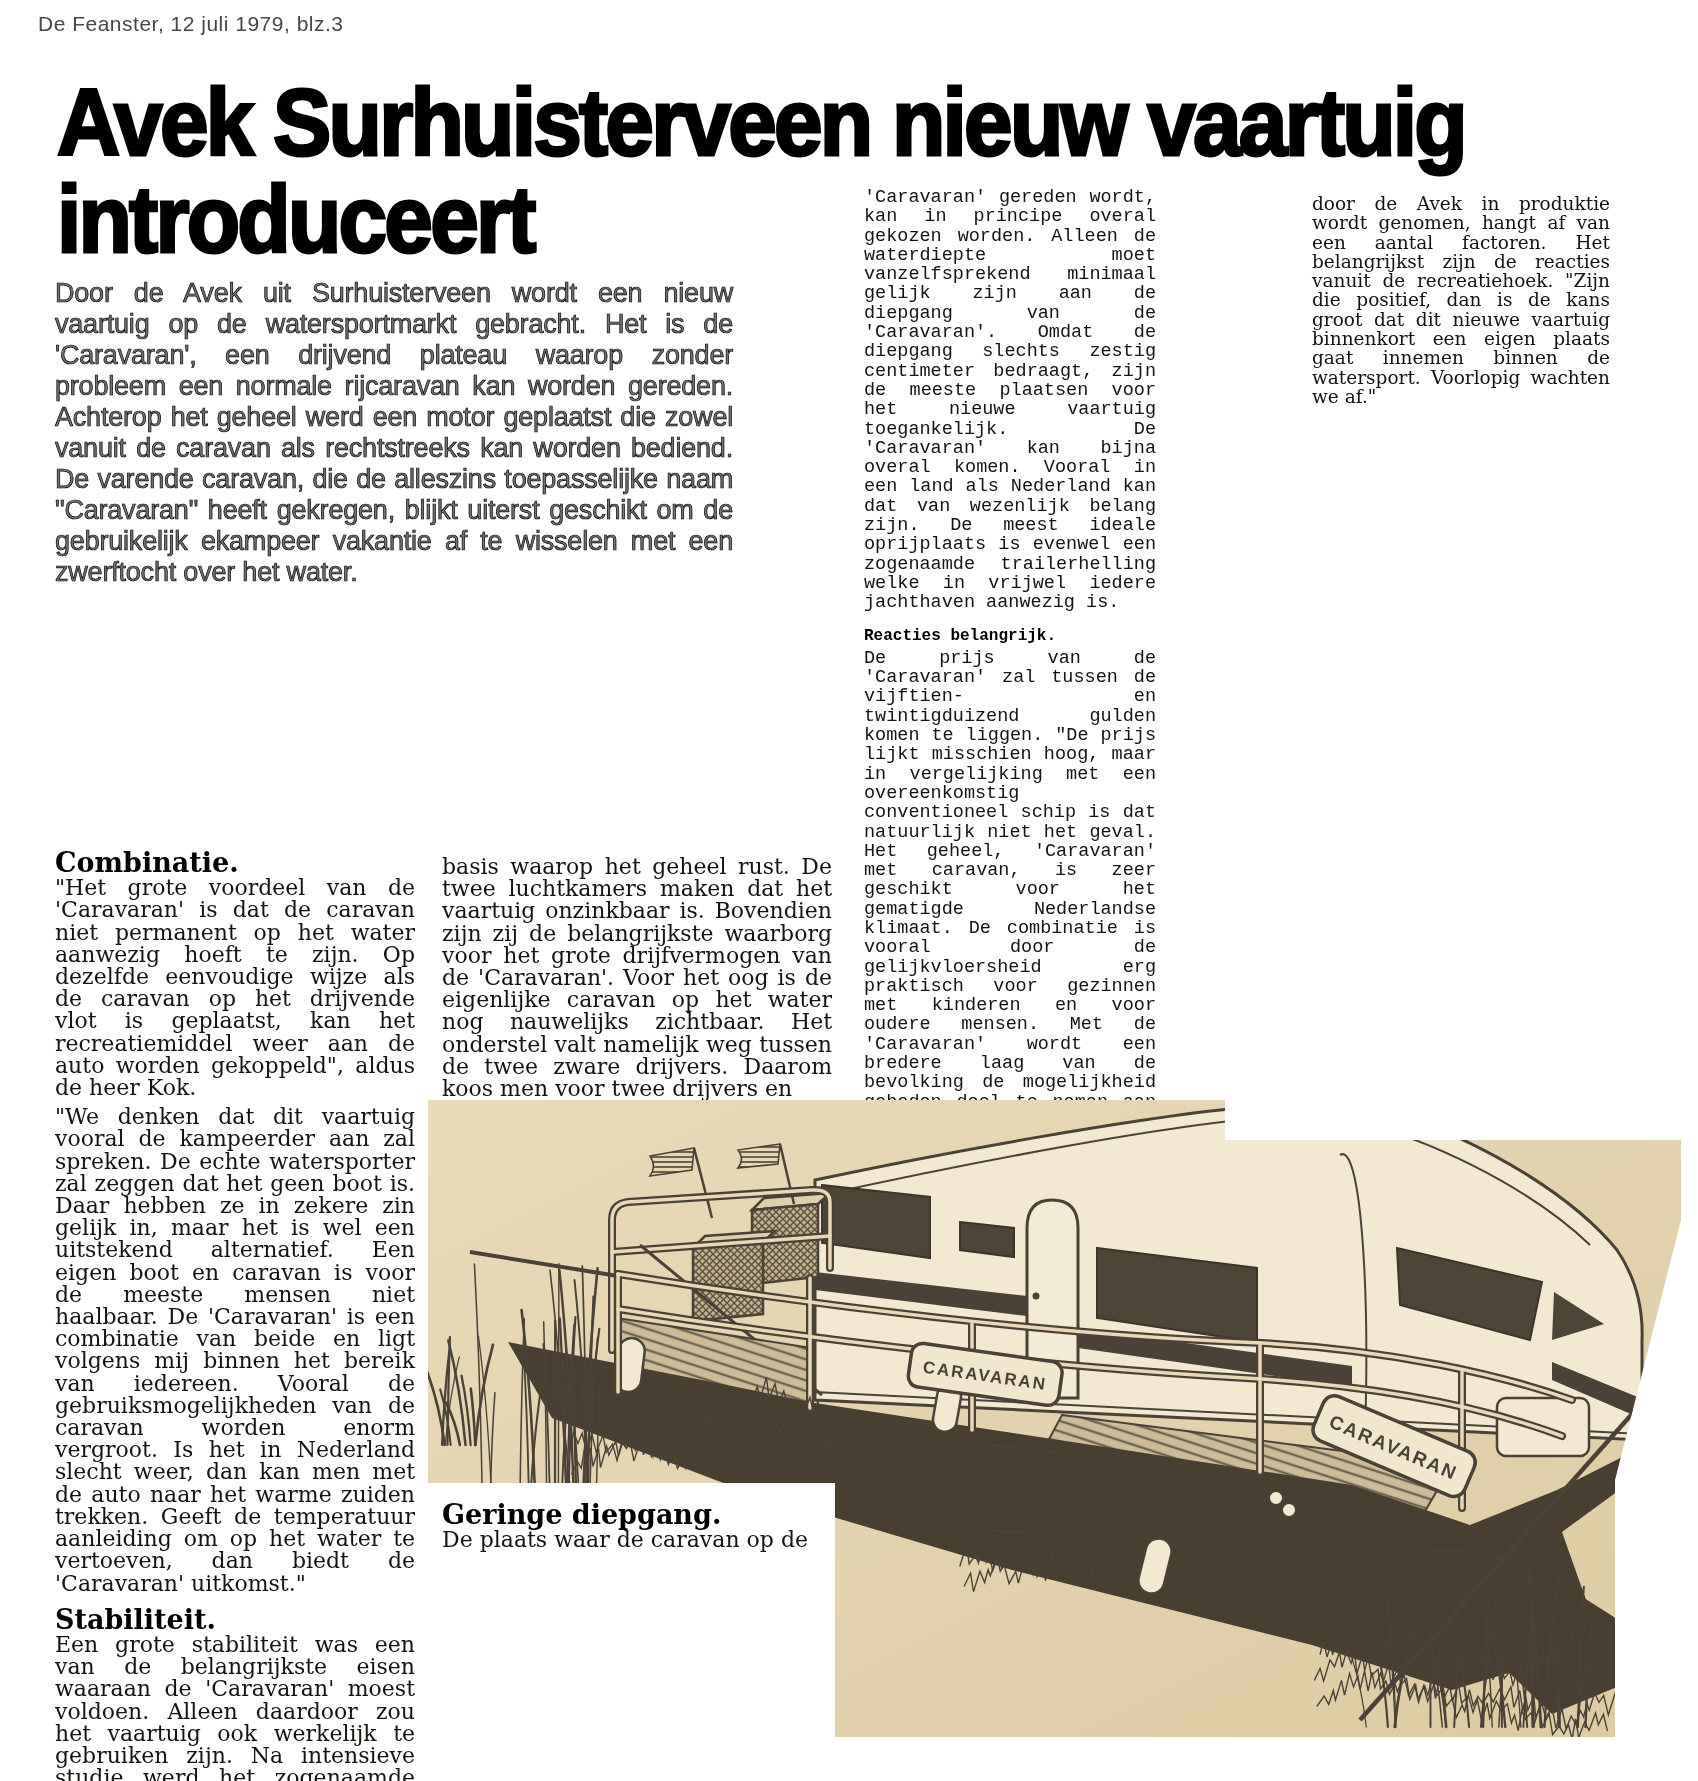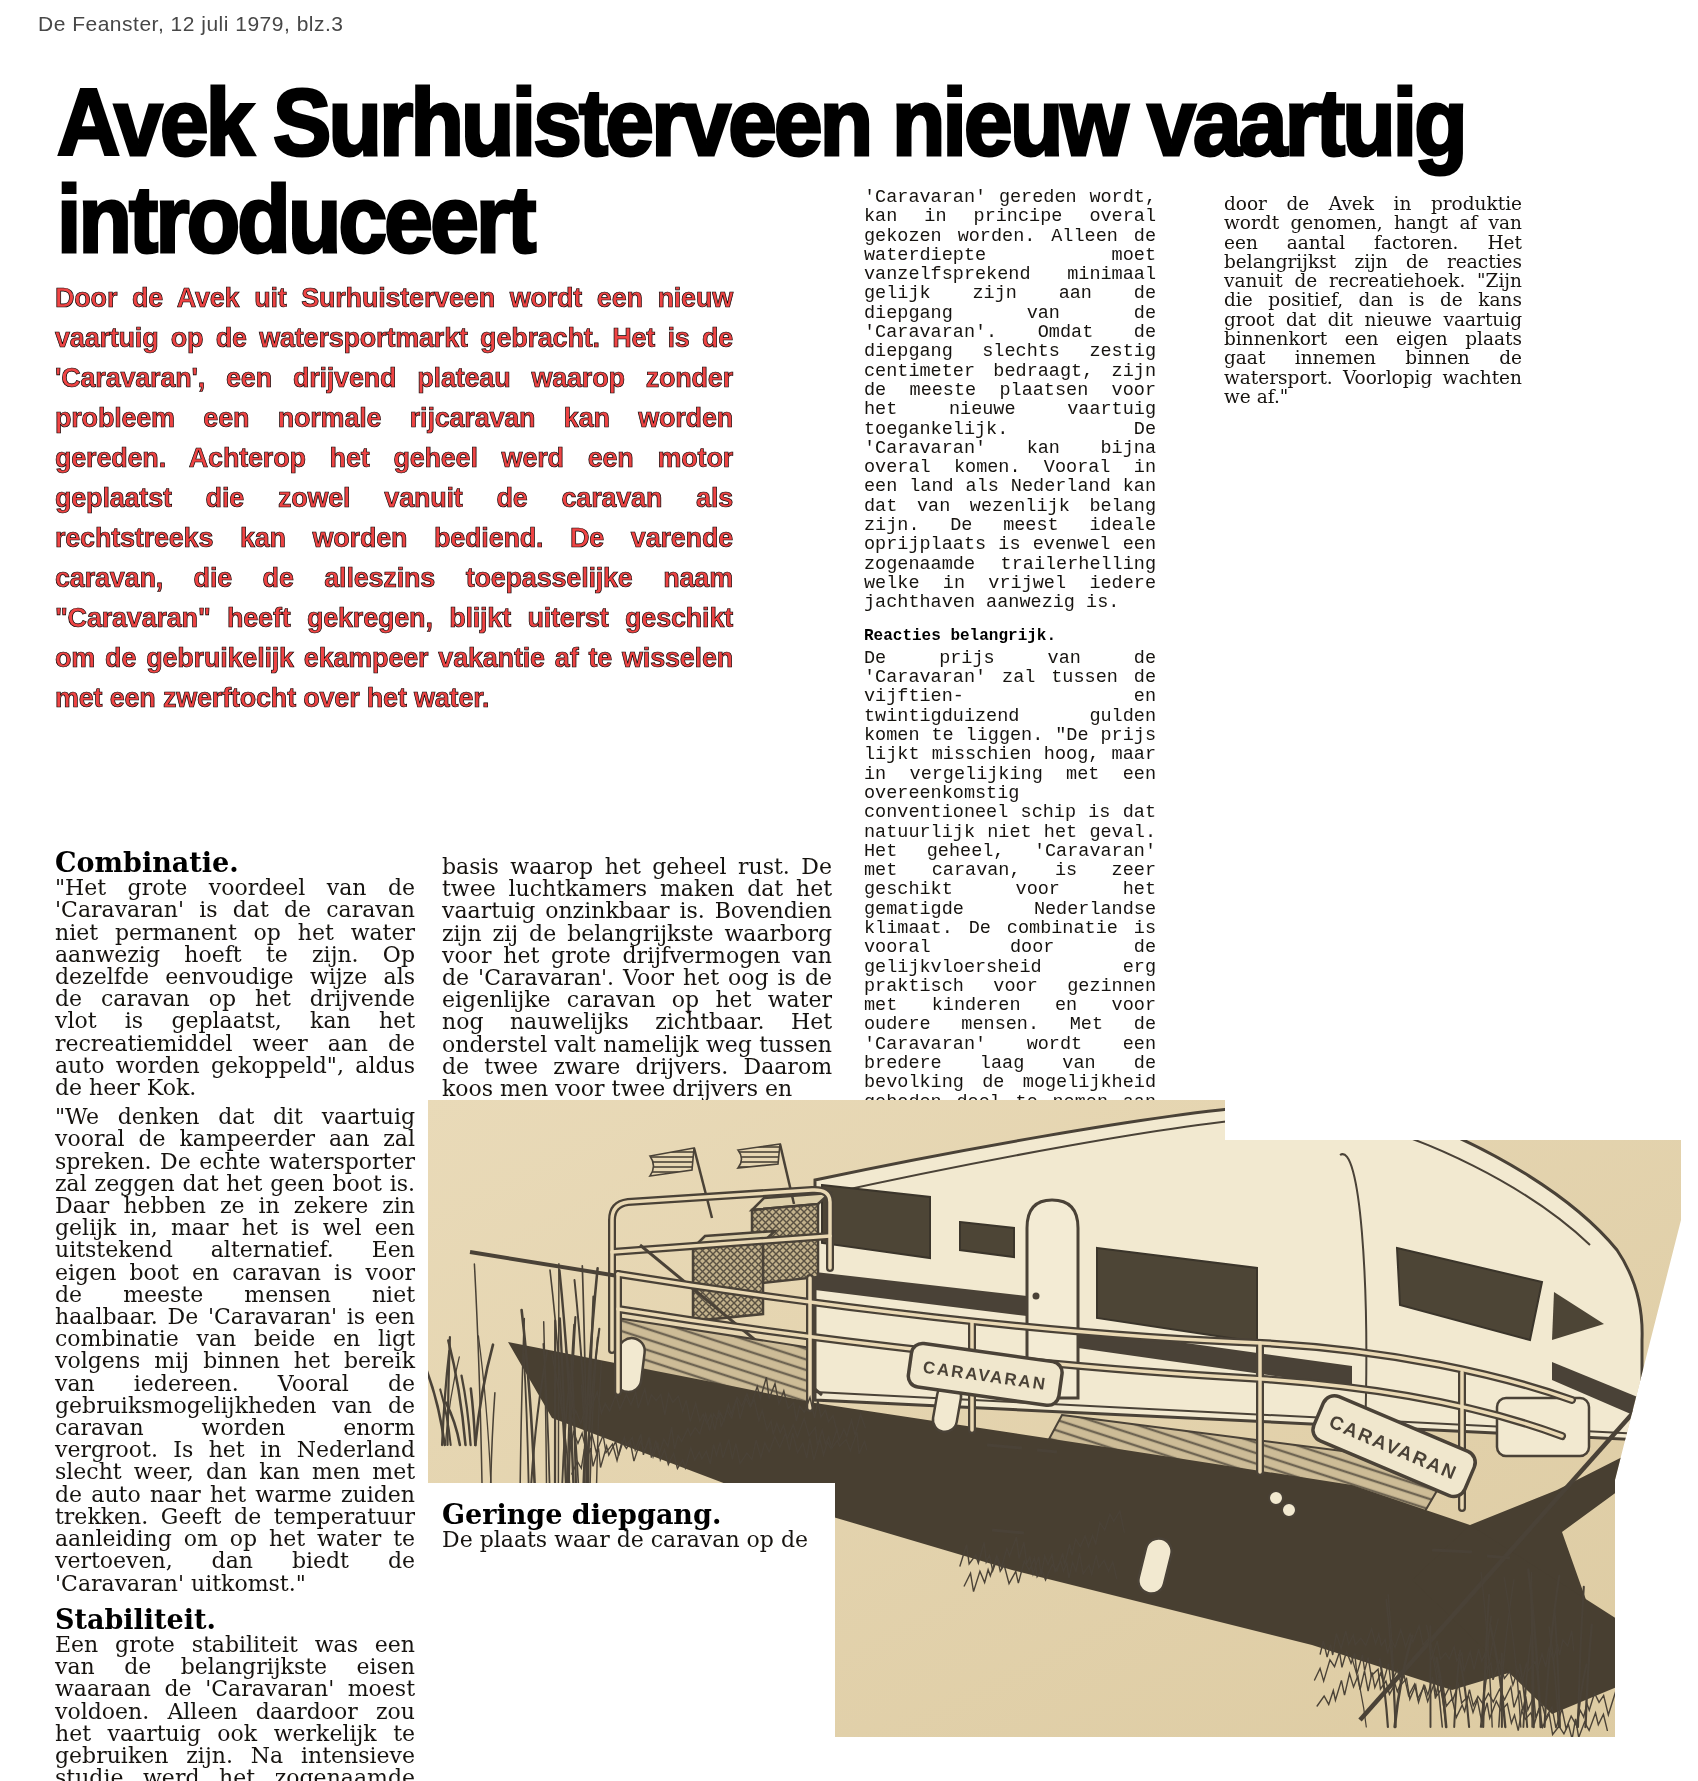--- a/index.html
+++ b/index.html
@@ -6,35 +6,35 @@
   body{width:1698px;height:1781px;background:#ffffff;position:relative;overflow:hidden;
        font-family:"DejaVu Serif",serif;}
   .abs{position:absolute;}
   .masthead{left:38px;top:12px;font-family:"Liberation Sans",sans-serif;
             font-size:21px;color:#474747;letter-spacing:0.5px;}
   .headline{left:57px;top:74px;color:#000;font-family:"Liberation Sans",sans-serif;
             font-weight:bold;font-size:94px;line-height:97px;letter-spacing:-3px;
             -webkit-text-stroke:3px #000;white-space:nowrap;
             transform:scaleX(0.93);transform-origin:left top;}
   .lede{left:55px;top:278px;width:678px;font-family:"Liberation Sans",sans-serif;
-        font-weight:bold;font-size:27px;line-height:40px;text-align:justify;
-        letter-spacing:-0.2px;color:#ef4444;-webkit-text-stroke:0.7px #000;}
+        font-weight:normal;font-size:27px;line-height:31px;text-align:justify;
+        letter-spacing:-0.2px;color:#737373;-webkit-text-stroke:0.7px #000;}
   .lede p{margin:0 0 7px 0;}
   .col{text-align:justify;color:#16130f;}
   .col p{margin:0 0 7px 0;}
   .c12{font-size:22px;line-height:22.2px;}
   .c34{font-size:18.5px;line-height:19.3px;}
   .colhead{font-weight:bold;font-size:27px;margin:14px 0 3px 0;color:#000;}
   .colhead.first{margin-top:0;}
   .c34 .colhead{font-size:16px;}
   #col1{left:55px;top:852px;width:360px;}
   #col2a{left:442px;top:856px;width:390px;}
   #col2b{left:442px;top:1490px;width:386px;}
   #col3{left:864px;top:188px;width:292px;font-family:Liberation Mono, monospace;}
-  #col4{left:1224px;top:194px;width:298px;}
+  #col4{left:1312px;top:194px;width:298px;}
   #illustration{left:412px;top:1100px;width:1286px;height:637px;
     clip-path:polygon(16px 0px,813px 0px,813px 40px,1269px 40px,1269px 120px,
       1203px 380px,1203px 637px,423px 637px,423px 383px,16px 383px);}
   #illustration svg{display:block;}
 </style>
 </head>
 <body>
 
 <div class="abs masthead">De Feanster, 12 juli 1979, blz.3</div>
 

